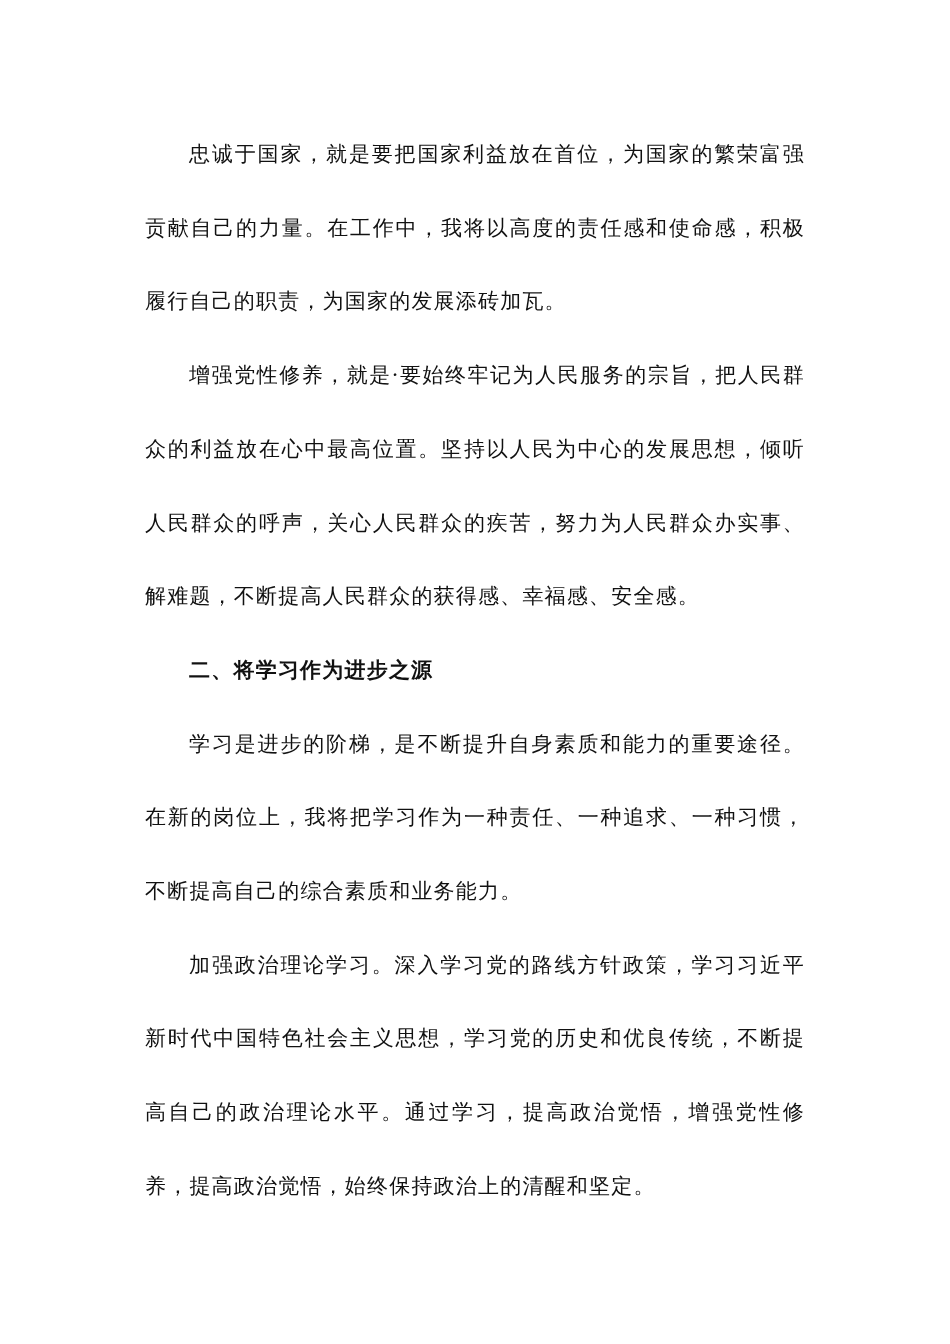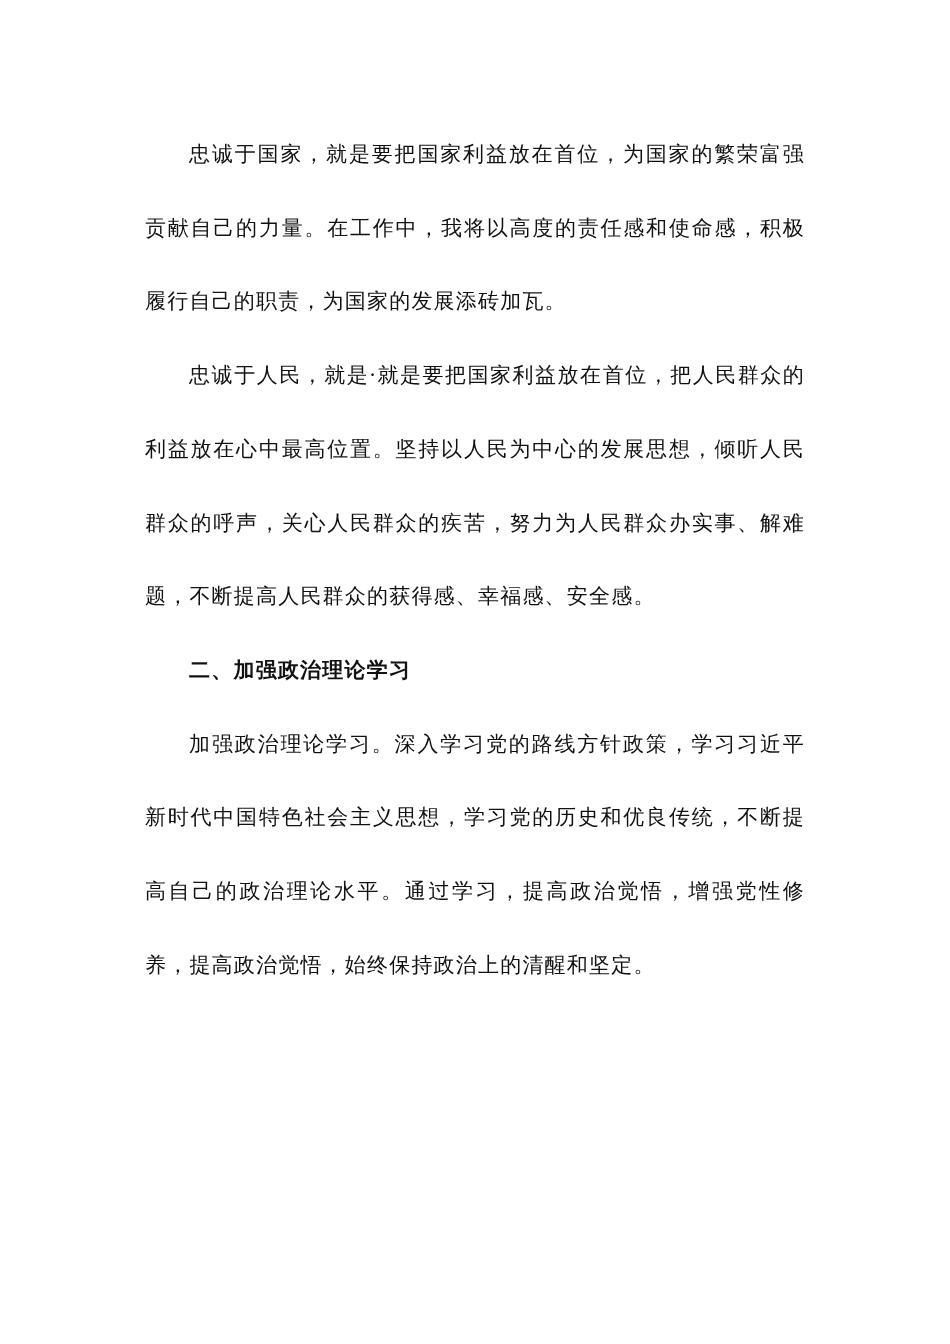--- a/index.html
+++ b/index.html
@@ -49,17 +49,18 @@
       letter-spacing: 1.2px;
       font-family: "DejaVu Sans", "Liberation Sans", sans-serif;
     }
   </style>
 </head>
 <body>
 
 <div class="page">
   <div class="content">
     <p class="para">忠诚于国家，就是要把国家利益放在首位，为国家的繁荣富强贡献自己的力量。在工作中，我将以高度的责任感和使命感，积极履行自己的职责，为国家的发展添砖加瓦。</p>
-    <p class="para">忠诚于人民，就是·就是要把国家利益放在首位，把人民群众的利益放在心中最高位置。坚持以人民为中心的发展思想，倾听人民群众的呼声，关心人民群众的疾苦，努力为人民群众办实事、解难题，不断提高人民群众的获得感、幸福感、安全感。</p>
-    <p class="heading">二、加强政治理论学习</p>
+    <p class="para">增强党性修养，就是·要始终牢记为人民服务的宗旨，把人民群众的利益放在心中最高位置。坚持以人民为中心的发展思想，倾听人民群众的呼声，关心人民群众的疾苦，努力为人民群众办实事、解难题，不断提高人民群众的获得感、幸福感、安全感。</p>
+    <p class="heading">二、将学习作为进步之源</p>
+    <p class="para">学习是进步的阶梯，是不断提升自身素质和能力的重要途径。在新的岗位上，我将把学习作为一种责任、一种追求、一种习惯，不断提高自己的综合素质和业务能力。</p>
     <p class="para">加强政治理论学习。深入学习党的路线方针政策，学习习近平新时代中国特色社会主义思想，学习党的历史和优良传统，不断提高自己的政治理论水平。通过学习，提高政治觉悟，增强党性修养，提高政治觉悟，始终保持政治上的清醒和坚定。</p>
   </div>
 </div>
 
 </body></html>

